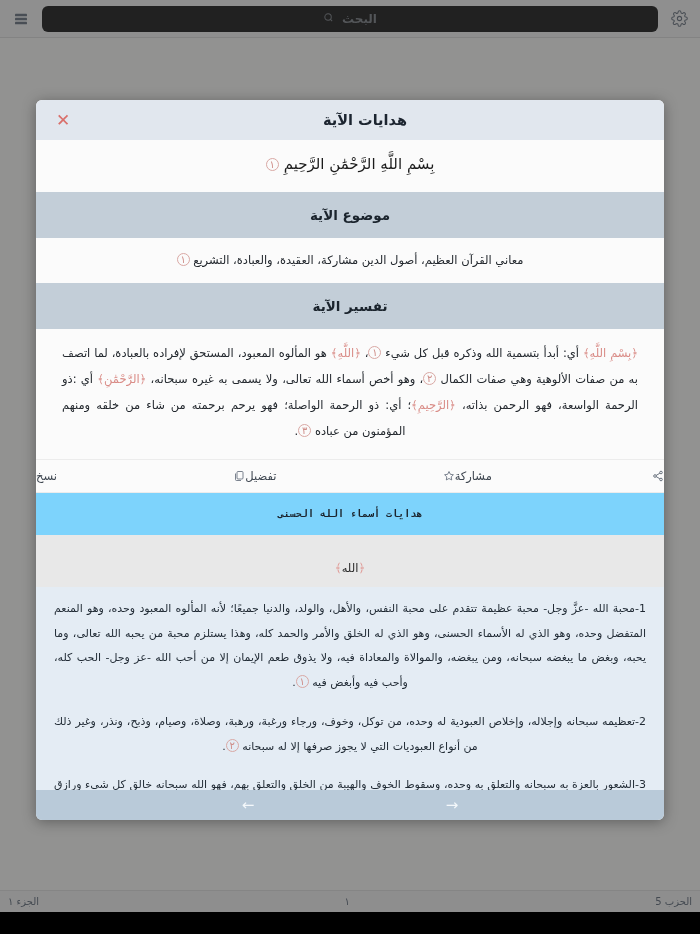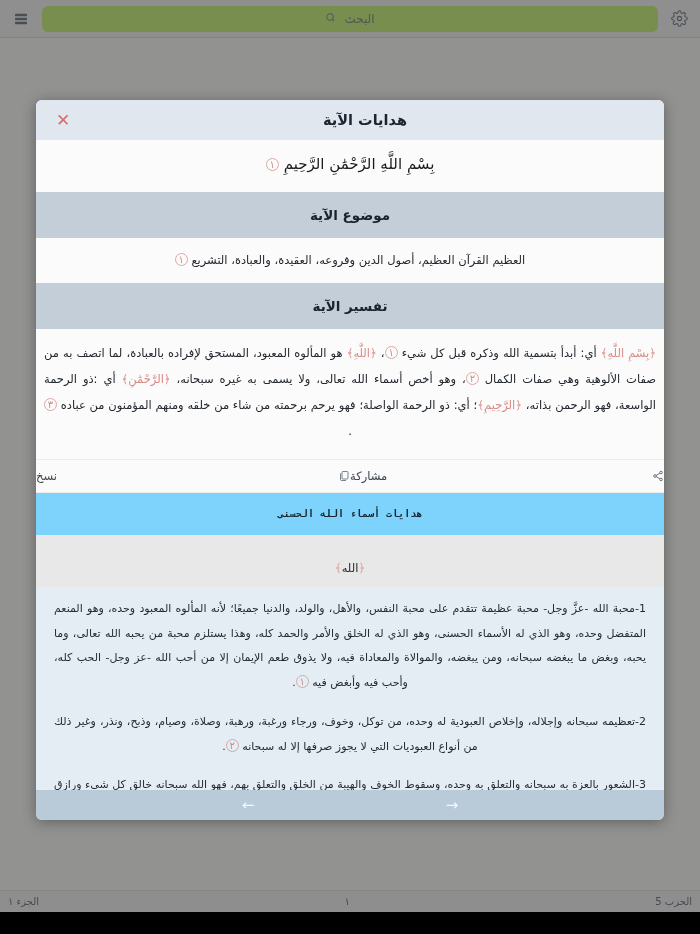--- a/index.html
+++ b/index.html
@@ -43,28 +43,29 @@
   }
   .tb-icon {
     width: 26px; height: 26px;
     display: flex; align-items: center; justify-content: center;
     color: #5a6573;
     flex: 0 0 auto;
   }
   #searchbar {
     flex: 1 1 auto;
     height: 26px;
-    background: #bef264;
+    background: #000000;
     border-radius: 6px;
     display: flex;
     align-items: center;
     justify-content: center;
     gap: 8px;
     color: #70757c;
     font-size: 12px;
+    font-weight: bold;
   }
   #searchbar .ph { font-size: 12px; }
 
   
   #pagebody {
     position: absolute;
     top: 38px; left: 0; right: 0; bottom: 44px;
     background: #fbfbf9;
   }
 
@@ -172,21 +173,21 @@
     padding: 12px 20px;
     direction: rtl;
     text-align: center;
     font-size: 11.5px;
     color: #23282e;
     line-height: 1.9;
   }
   .sec-body.justify {
     text-align: justify;
     text-align-last: center;
-    padding: 12px 8px 14px;
+    padding: 12px 26px 14px;
     line-height: 2.25;
   }
 
   .quran-frag { color: #d98b86; }
   .ayah-num {
     display: inline-block;
     color: #cf8d88;
     font-size: 10px;
     border: 1px solid #d9a8a4;
     border-radius: 50%;
@@ -316,21 +317,21 @@
 
     <div id="modal-scroll">
 
       <div class="verse-row">
         <span class="verse-text">بِسْمِ اللَّهِ الرَّحْمَٰنِ الرَّحِيمِ</span>
         <span class="ayah-num">١</span>
       </div>
 
       <div class="sec-head">موضوع الآية</div>
       <div class="sec-body">
-        <span>العظيم القرآن العظيم، أصول الدين وفروعه، العقيدة، والعبادة، التشريع</span>
+        <span>معاني القرآن العظيم، أصول الدين مشاركة، العقيدة، والعبادة، التشريع</span>
         <span class="ayah-num">١</span>
       </div>
 
       <div class="sec-head">تفسير الآية</div>
       <div class="sec-body justify"><span class="quran-frag">﴿بِسْمِ اللَّهِ﴾</span> أي: أبدأ بتسمية الله وذكره قبل كل شيء <span class="ayah-num">١</span>، <span class="quran-frag">﴿اللَّهِ﴾</span> هو المألوه المعبود، المستحق لإفراده بالعبادة، لما اتصف به من صفات الألوهية وهي صفات الكمال <span class="ayah-num">٢</span>، وهو أخص أسماء الله تعالى، ولا يسمى به غيره سبحانه، <span class="quran-frag">﴿الرَّحْمَٰنِ﴾</span> أي :ذو الرحمة الواسعة، فهو الرحمن بذاته، <span class="quran-frag">﴿الرَّحِيمِ﴾</span>؛ أي: ذو الرحمة الواصلة؛ فهو يرحم برحمته من شاء من خلقه ومنهم المؤمنون من عباده <span class="ayah-num">٣</span>.</div>
 
       <div id="action-row">
         <div class="action">
           <span>
             <svg width="12" height="12" viewBox="0 0 24 24" fill="none" stroke="#5b6573" stroke-width="1.8">
@@ -338,20 +339,28 @@
                 <circle cx="6" cy="12" r="2.6"></circle>
                 <circle cx="18" cy="19" r="2.6"></circle>
               <path d="M8.3 10.8l7.4-4.3M8.3 13.2l7.4 4.3"></path>
             </svg>
           </span>
           <span>مشاركة</span>
         </div>
         <div class="action">
           <span>
             <svg width="12" height="12" viewBox="0 0 24 24" fill="none" stroke="#5b6573" stroke-width="1.6">
+              <path d="M12 3l2.7 5.6 6.1.9-4.4 4.3 1 6.1L12 17l-5.4 2.9 1-6.1L3.2 9.5l6.1-.9z"></path>
+            </svg>
+          </span>
+          <span>تفضيل</span>
+        </div>
+        <div class="action">
+          <span>
+            <svg width="12" height="12" viewBox="0 0 24 24" fill="none" stroke="#5b6573" stroke-width="1.6">
               <rect x="8" y="3" width="12" height="15" rx="2"></rect>
               <path d="M5 7v12a2 2 0 0 0 2 2h9"></path>
             </svg>
           </span>
           <span>نسخ</span>
         </div>
       </div>
 
       <div class="sec-head blue">هدايات أسماء الله الحسنى</div>
 

